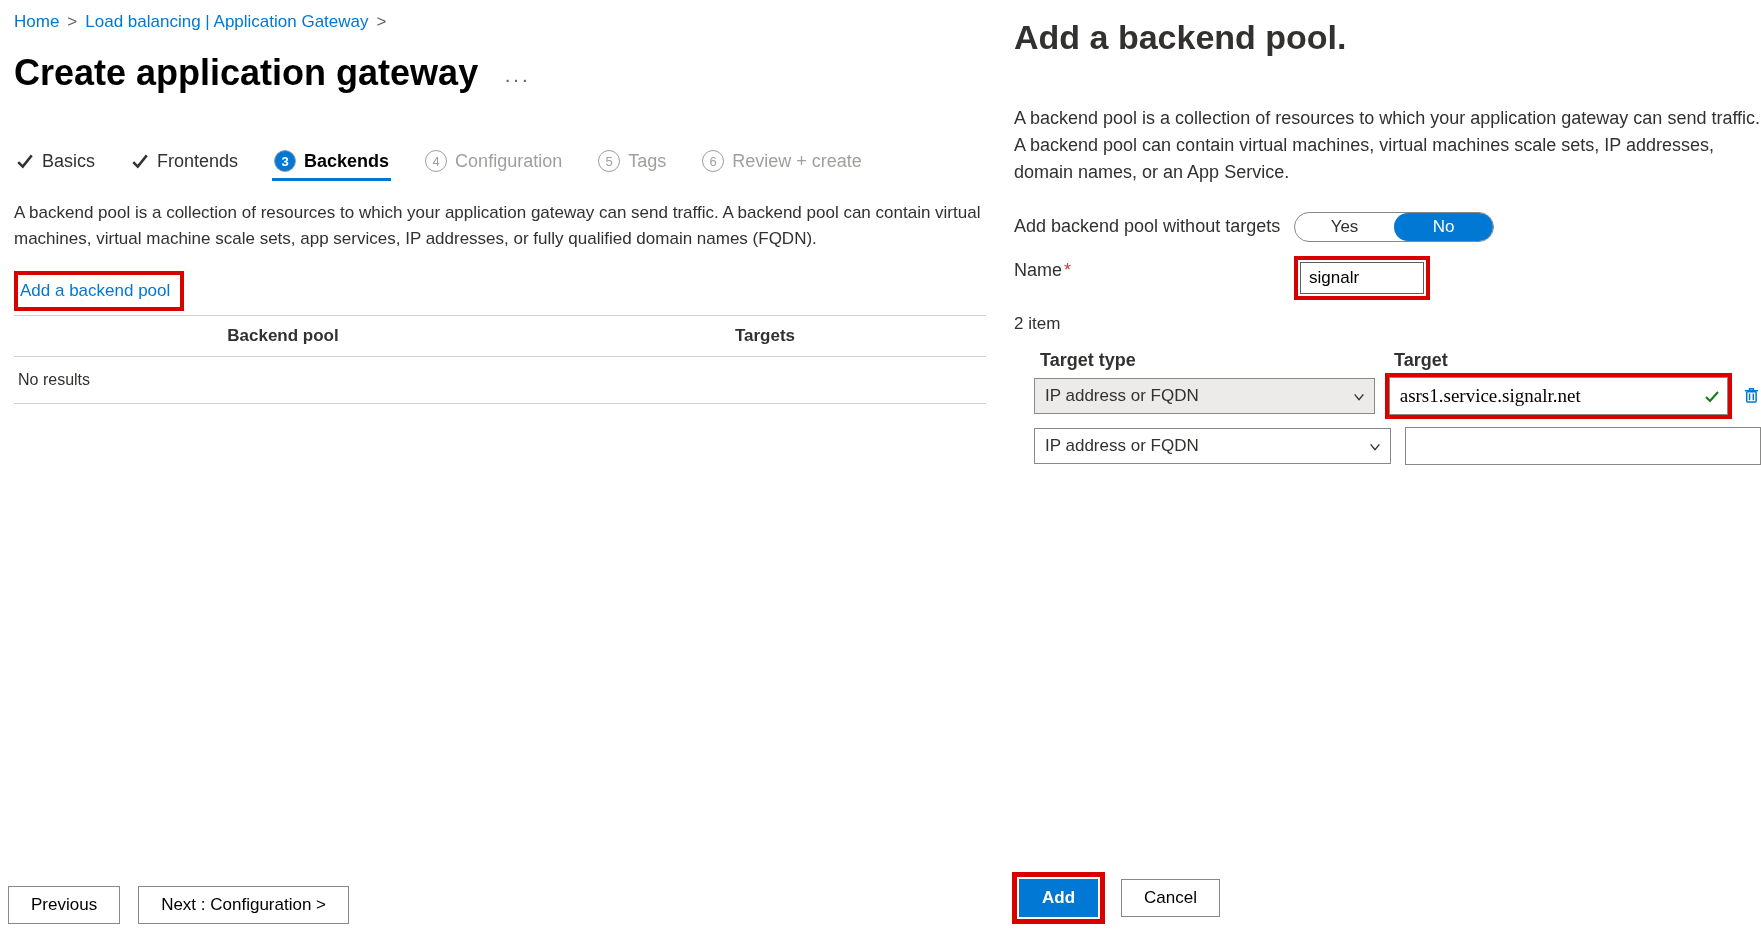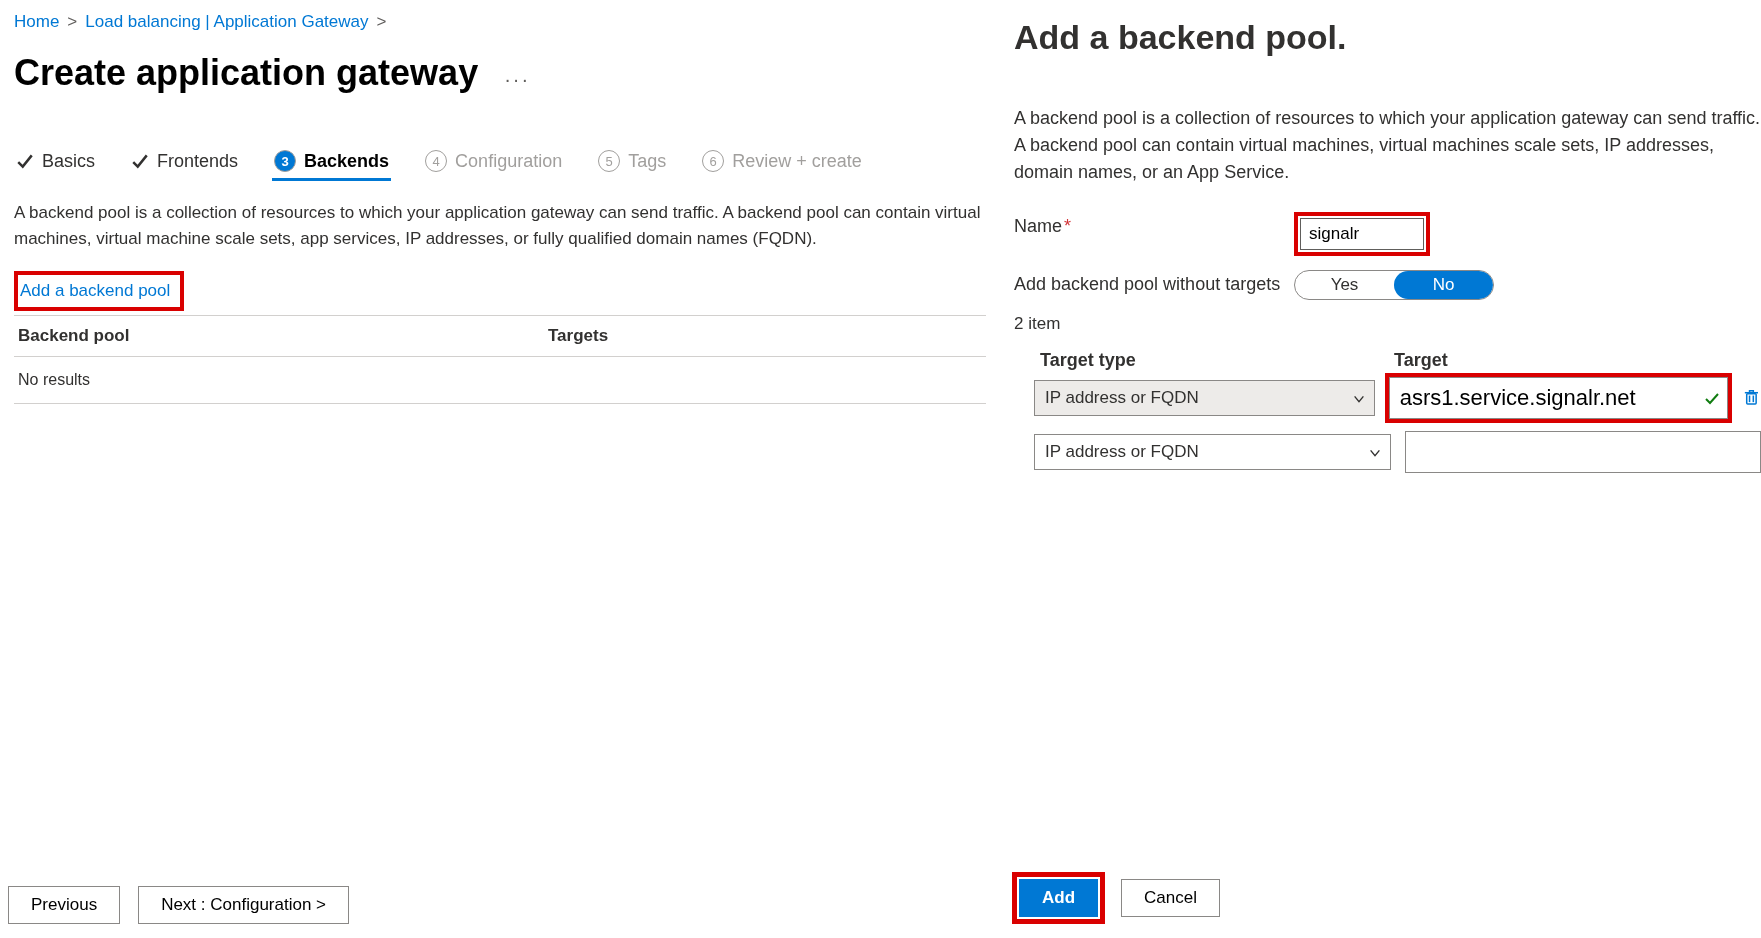--- a/index.html
+++ b/index.html
@@ -123,20 +123,21 @@
     margin-bottom: 4px;
   }
   .add-link {
     color: var(--link-blue);
     font-size: 17px;
     cursor: pointer;
   }
 
   .grid {
     border-top: 1px solid var(--border-light);
+    text-align: center;
   }
   .grid-header {
     display: flex;
     font-weight: 600;
     font-size: 17px;
     padding: 10px 4px;
     border-bottom: 1px solid var(--border-light);
   }
   .col-pool { flex: 0 0 530px; }
   .col-targets { flex: 1; }
@@ -283,23 +284,23 @@
     width: 14px; height:14px;
   }
   .chev svg { stroke:#323130; stroke-width:1.6; fill:none;}
   .target-input-wrap {
     position:relative;
     width: 360px;
   }
   .target-input-wrap input {
     width: 100%;
     padding: 7px 30px 7px 10px;
-    font-size: 22px;
+    font-size: 19px;
     border: 1px solid #8a8886;
-    font-family:Liberation Sans, sans-serif;
+    font-family:Liberation Serif, serif;
   }
   .target-input-wrap.highlight {
     outline: 4px solid var(--highlight-red);
   }
   .check-icon {
     position:absolute; right:8px; top:50%; transform:translateY(-50%);
     width:16px; height:16px;
   }
   .check-icon svg { stroke:#107c10; stroke-width:2; fill:none;}
   .trash-icon {
@@ -402,37 +403,37 @@
   <button class="btn">Next : Configuration &gt;</button>
 </div>
 
 <div class="panel">
 
   <h2 class="panel-title">Add a backend pool.</h2>
 
   <div class="panel-desc">A backend pool is a collection of resources to which your application gateway can send traffic. A backend pool can contain virtual machines, virtual machines scale sets, IP addresses, domain names, or an App Service.</div>
 
   <div class="form-row">
-    <div class="form-label">
-      <span>Name</span><span class="req">*</span>
-    </div>
-    <div class="form-control">
-      <span class="name-wrap">
-        <input class="text-input" type="text" value="signalr" style="">
-      </span>
-    </div>
-  </div>
-
-  <div class="form-row">
     <div class="form-label">Add backend pool without targets</div>
     <div class="form-control">
       <div class="toggle">
         <div class="toggle-opt">Yes</div>
         <div class="toggle-opt selected">No</div>
       </div>
+    </div>
+  </div>
+
+  <div class="form-row">
+    <div class="form-label">
+      <span>Name</span><span class="req">*</span>
+    </div>
+    <div class="form-control">
+      <span class="name-wrap">
+        <input class="text-input" type="text" value="signalr" style="">
+      </span>
     </div>
   </div>
 
   <div class="item-count">2 item</div>
 
   <div class="targets-grid">
     <div class="targets-header">
       <div class="tcol-type">Target type</div>
       <div class="tcol-target">Target</div>
     </div>

